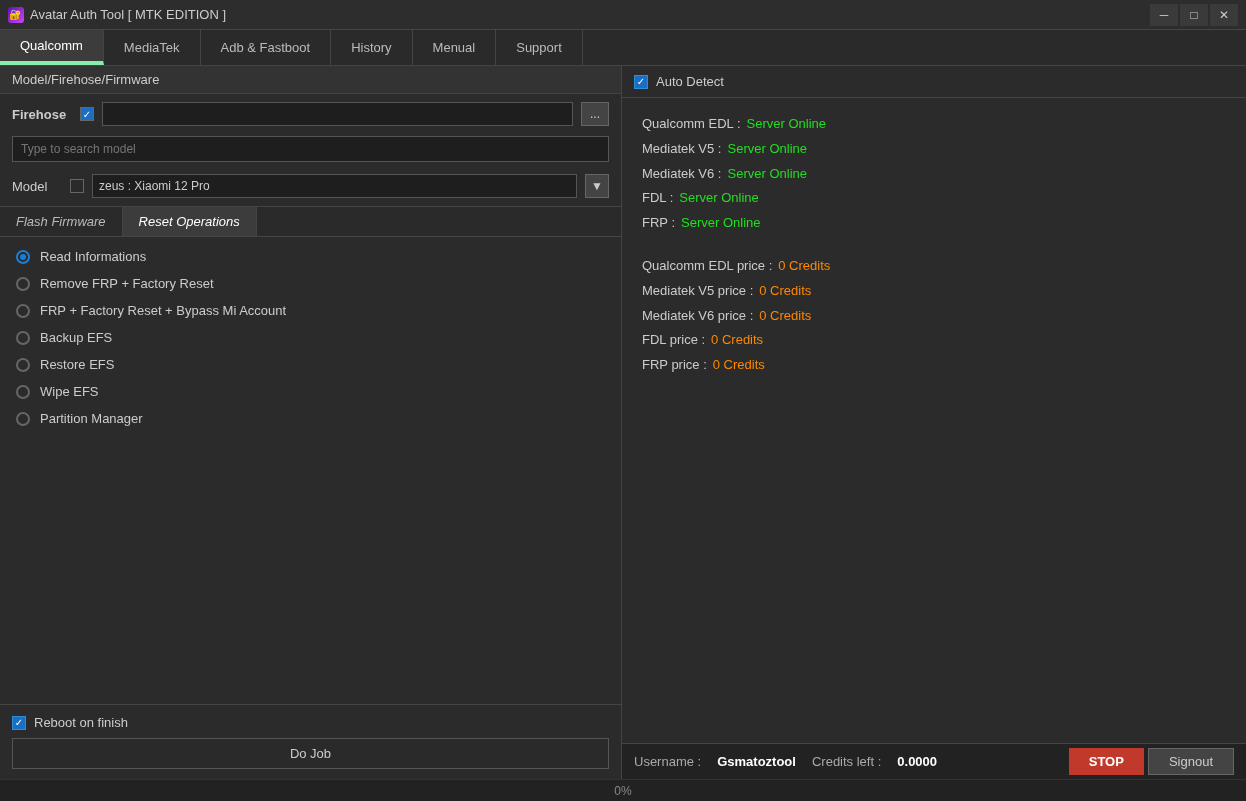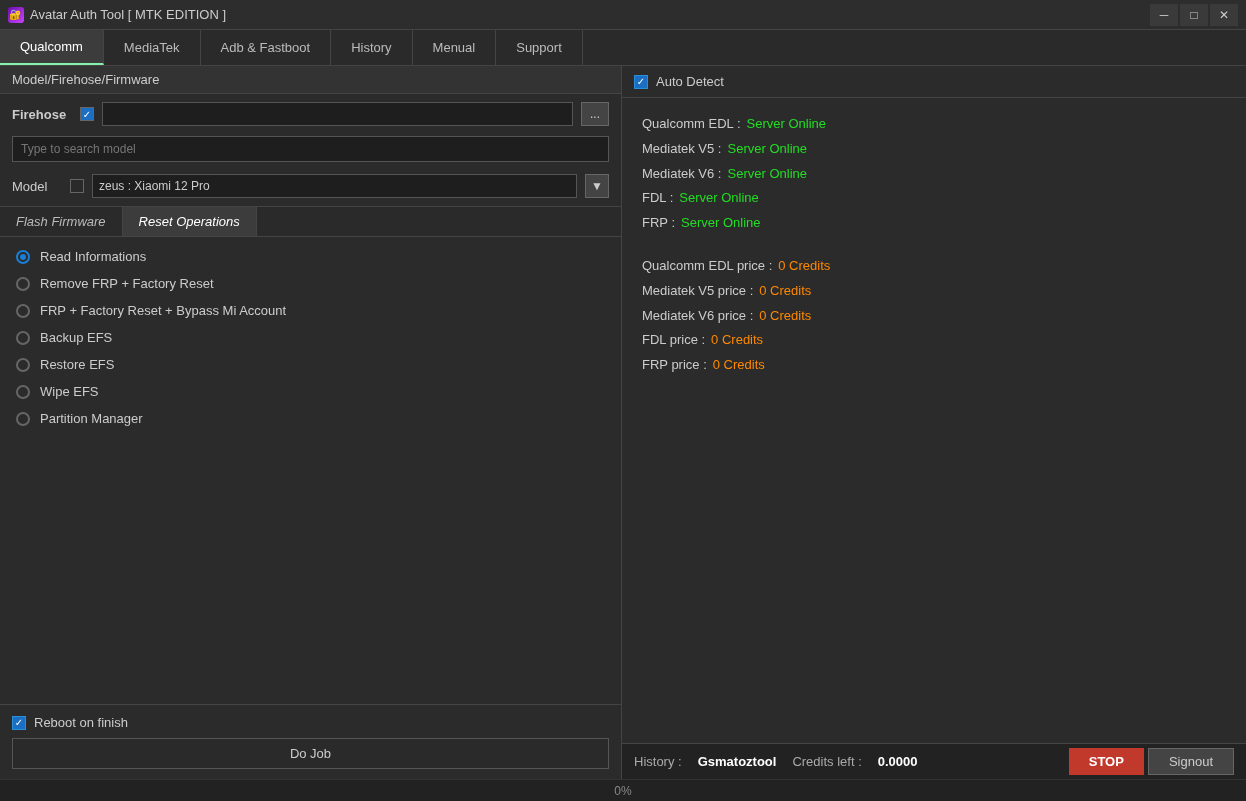--- a/index.html
+++ b/index.html
@@ -76,21 +76,21 @@
       align-items: center;
       cursor: pointer;
       color: #bbb;
       border-right: 1px solid #444;
       font-size: 13px;
       white-space: nowrap;
     }
     .tab.active {
       background: #3c3c3c;
       color: #fff;
-      border-bottom: 2px solid #86efac;
+      border-bottom: 4px solid #86efac;
     }
 
     
     .main-content {
       display: flex;
       flex: 1;
       overflow: hidden;
     }
 
     
@@ -572,21 +572,21 @@
         <span class="credits-orange">0 Credits</span>
       </div>
       <div class="server-row">
         <span>FRP price :</span>
         <span class="credits-orange">0 Credits</span>
       </div>
     </div>
 
     <div class="status-bar">
       <div class="user-info">
-        <span class="username-label">History :</span>
+        <span class="username-label">Username :</span>
         <span class="username-value">Gsmatoztool</span>
         <span class="credits-label">Credits left :</span>
         <span class="credits-value">0.0000</span>
       </div>
       <div class="status-buttons">
         <button class="stop-btn">STOP</button>
         <button class="signout-btn">Signout</button>
       </div>
     </div>
 

